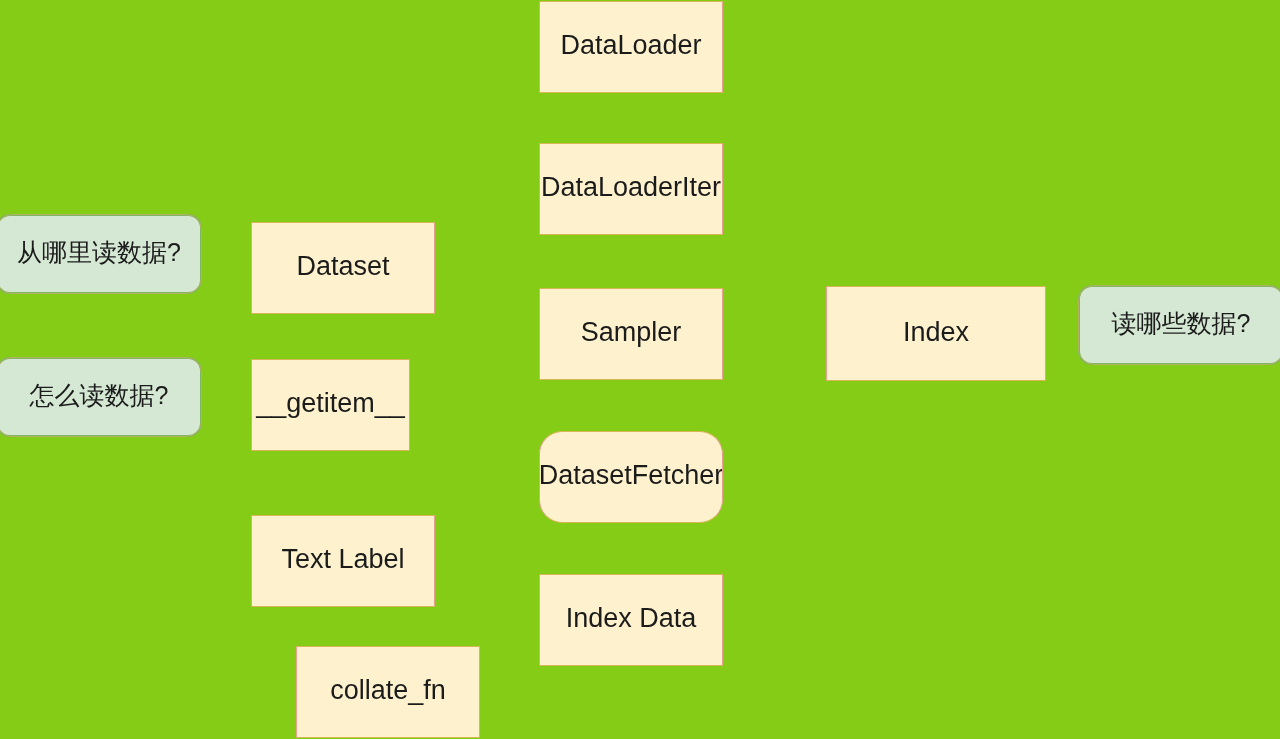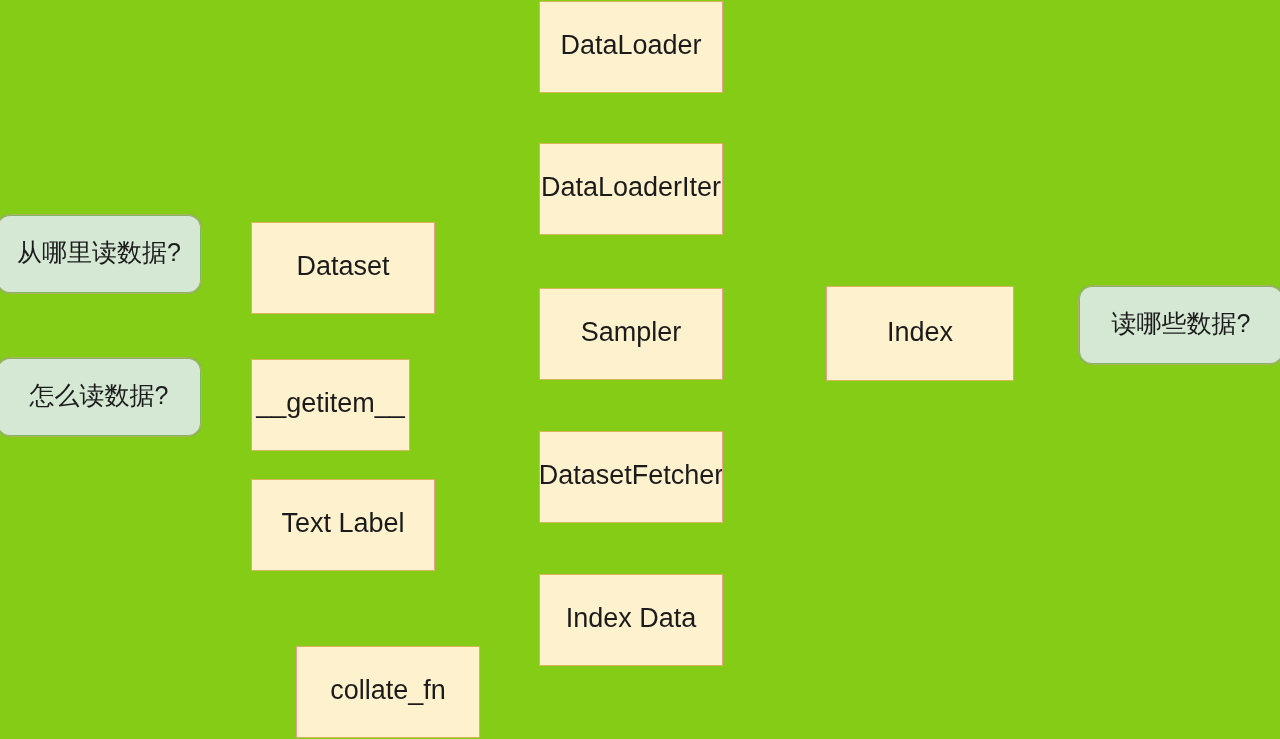--- a/index.html
+++ b/index.html
@@ -84,39 +84,39 @@
 <div id="canvas">
     <div class="node box" style="left: 539px; top: 1px; width: 184px; height: 92px;">
       <span class="lbl">DataLoader</span>
     </div>
     <div class="node box clip" style="left: 539px; top: 143px; width: 184px; height: 92px;">
       <span class="lbl">DataLoaderIter</span>
     </div>
     <div class="node box" style="left: 539px; top: 288px; width: 184px; height: 92px;">
       <span class="lbl">Sampler</span>
     </div>
-    <div class="node box clip" style="left: 539px; top: 431px; width: 184px; height: 92px;">
+    <div class="node box clip" style="left: 539px; top: 431px; width: 184px; height: 92px; border-radius: 23px;">
       <span class="lbl">DatasetFetcher</span>
     </div>
     <div class="node box" style="left: 539px; top: 574px; width: 184px; height: 92px;">
       <span class="lbl">Index Data</span>
     </div>
     <div class="node box" style="left: 251px; top: 215px; width: 184px; height: 92px; margin-top: 7px;">
       <span class="lbl">Dataset</span>
     </div>
     <div class="node box" style="left: 251px; top: 359px; width: 159px; height: 92px;">
       <span class="lbl">__getitem__</span>
     </div>
-    <div class="node box" style="left: 251px; top: 479px; width: 184px; height: 92px;">
+    <div class="node box" style="left: 251px; top: 515px; width: 184px; height: 92px;">
       <span class="lbl">Text Label</span>
     </div>
     <div class="node box" style="left: 251px; top: 646px; width: 184px; height: 92px; margin-left: 45px;">
       <span class="lbl">collate_fn</span>
     </div>
-    <div class="node box" style="left: 826px; top: 286px; width: 188px; height: 95px;">
+    <div class="node box" style="left: 826px; top: 286px; width: 220px; height: 95px;">
       <span class="lbl">Index</span>
     </div>
     <div class="node callout" style="left: -4px; top: 214px; width: 206px; height: 80px;">
       <span class="lbl">从哪里读数据?</span>
     </div>
     <div class="node callout" style="left: -4px; top: 357px; width: 206px; height: 80px;">
       <span class="lbl">怎么读数据?</span>
     </div>
     <div class="node callout" style="left: 1078px; top: 285px; width: 206px; height: 80px;">
       <span class="lbl">读哪些数据?</span>

